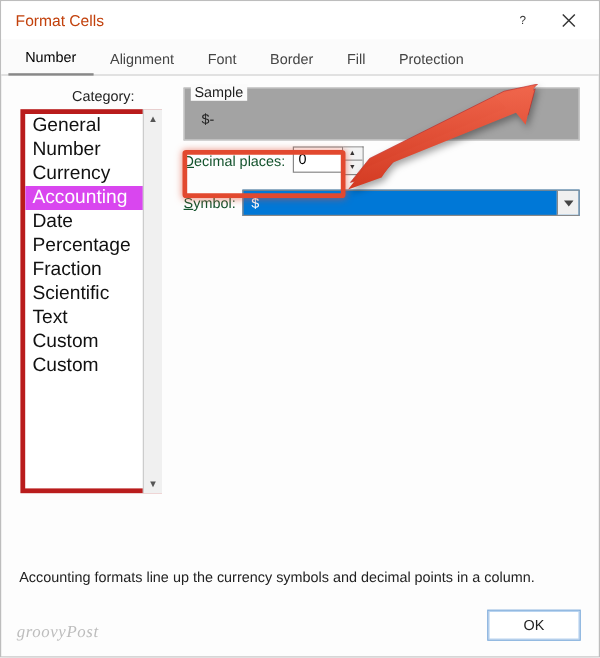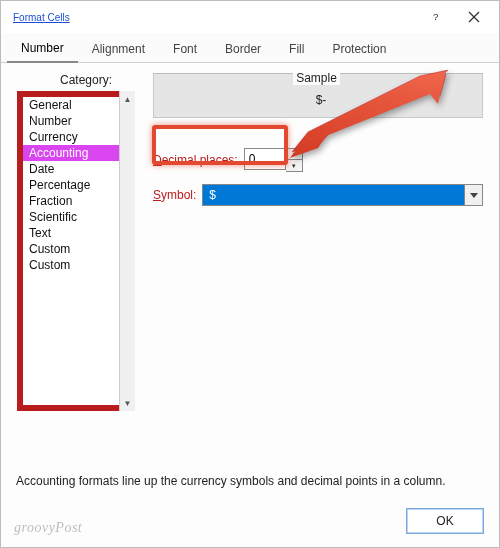--- a/index.html
+++ b/index.html
@@ -2,52 +2,52 @@
 <html><head>
 <meta charset="utf-8">
 <style>
   * { box-sizing: border-box; font-family: "Segoe UI", Arial, sans-serif; }
   body { margin: 0; background: #fff; width: 500px; height: 548px; position: relative; overflow: hidden; }
 
   .window { width: 500px; height: 548px; background: #fdfdfd; border: 1px solid #bdbdbd; box-shadow: 0 2px 10px rgba(0,0,0,0.25); }
 
   
   .titlebar { height: 32px; display: flex; align-items: center; padding: 0 6px 0 12px; background: #fff; }
-  .titlebar .title { font-size: 10px; color: #1d4ed8; flex: 1; text-decoration: underline; }
+  .titlebar .title { font-size: 13px; color: #c2410c; flex: 1; }
   .tb-btn { width: 38px; height: 28px; display: flex; align-items: center; justify-content: center; color: #333; }
   .tb-btn svg { width: 12px; height: 12px; }
 
   
   .tabs { display: flex; padding: 0 6px; height: 30px; align-items: flex-end; border-bottom: 1px solid #d0d0d0; background: #fbfbfb; }
   .tab { font-size: 12px; color: #444; padding: 6px 14px 6px 14px; cursor: default; }
   .tab.active { border-bottom: 2px solid #888; color: #000; position: relative; top: 1px; }
 
   
   .body { padding: 10px 16px 0 16px; position: relative; }
 
   .cat-label, .sample-label { font-size: 12px; color: #222; margin-bottom: 4px; display: block; margin-left: 43px; }
 
   .row1 { display: flex; gap: 18px; }
 
   .category-col { width: 118px; }
   .catlist-wrap { position: relative; }
-  .catlist { width: 118px; height: 320px; border: 6px solid #b91c1c; background: #fff; font-size: 12px; overflow: hidden; }
+  .catlist { width: 118px; height: 320px; border: 4px solid #b91c1c; background: #fff; font-size: 16px; overflow: hidden; }
   .catitem { padding: 1px 6px; color: #111; }
   .catitem.selected { background: #d946ef; color: #fff; }
   .cat-scroll { position: absolute; right: 0; top: 0; bottom: 0; width: 16px; background: #f0f0f0; border-left: 1px solid #ccc; display:flex; flex-direction:column; justify-content:space-between; align-items:center; }
   .cat-scroll .arrow { width: 14px; height: 16px; display:flex;align-items:center;justify-content:center; color:#555; font-size:8px; }
 
   .right-col { flex: 1; position: relative; }
 
-  .sample-box { border: 1px solid #c8c8c8; border-top: 1px solid #bdbdbd; padding: 6px 8px 10px 8px; margin-bottom: 30px; background: #e5e5e5; position: relative; text-align: center; }
+  .sample-box { border: 1px solid #c8c8c8; border-top: 1px solid #bdbdbd; padding: 6px 8px 10px 8px; margin-bottom: 5px; background: #a3a3a3; position: relative; }
   .sample-box .sample-label { position: relative; top: -12px; background: #fbfbfb; display: inline-block; padding: 0 3px; margin-left: -3px; }
   .sample-val { font-size: 12px; color: #222; padding-left: 6px; margin-top: -8px; }
 
   .form-row { display: flex; align-items: center; gap: 6px; margin-bottom: 12px; }
-  .form-row label { font-size: 12px; color: #b91c1c; }
+  .form-row label { font-size: 12px; color: #14532d; }
   .form-row .underline { text-decoration: underline; }
 
   .spinner { display: inline-flex; }
   .spinner input { width: 42px; height: 22px; border: 1px solid #888; font-size: 12px; padding: 2px 4px; }
   .spin-btns { display:flex; flex-direction:column; border:1px solid #888; border-left:none; }
   .spin-btns div { width:16px; height:11px; display:flex; align-items:center; justify-content:center; font-size:6px; color:#333; background:#f3f3f3; }
   .spin-btns div:first-child { border-bottom:1px solid #888; }
 
   .symbol-select { flex: 1; height: 22px; background: #0078d7; color:#fff; border: 1px solid #888; display:flex; align-items:center; padding:0 6px; font-size:12px; position:relative; }
   .symbol-dd { position:absolute; right:0; top:0; bottom:0; width:18px; background:#f0f0f0; border-left:1px solid #888; display:flex;align-items:center;justify-content:center; color:#333; }

